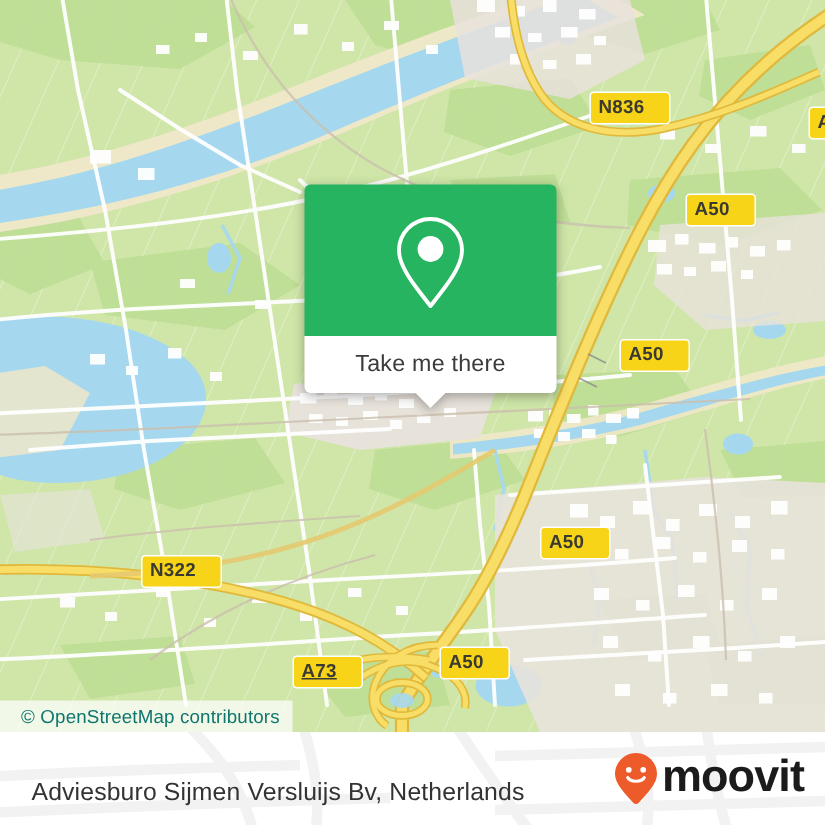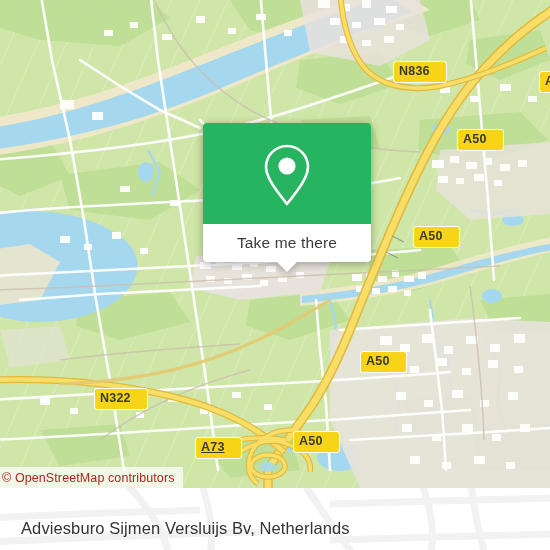--- a/index.html
+++ b/index.html
@@ -30,24 +30,24 @@
   #map svg { display: block; }
 
   
   #attribution {
     position: absolute;
     left: 0;
     top: 467px;
     height: 21px;
     display: flex;
     align-items: center;
-    padding: 0 8px 0 2px;
+    padding: 0 8px 0 14px;
     background: rgba(255,255,255,0.72);
     font-size: 12.5px;
-    color: #b91c1c;
+    color: #0f766e;
     letter-spacing: 0.1px;
     white-space: nowrap;
     z-index: 40;
   }
 
   
   #popup {
     position: absolute;
     left: 191px;
     top: 123px;
@@ -406,21 +406,21 @@
           <path d="M386 252 L 398 258"></path>
         </g>
       </g>
     </svg>
 
     <div class="shield" style="left:393px; top:61px;">N836</div>
     <div class="shield" style="left:457px; top:129px;">A50</div>
     <div class="shield" style="left:413px; top:226px;">A50</div>
     <div class="shield" style="left:360px; top:351px;">A50</div>
     <div class="shield" style="left:293px; top:431px;">A50</div>
-    <div class="shield" style="left:94px; top:388px;">N322</div>
+    <div class="shield" style="left:94px; top:370px;">N322</div>
     <div class="shield" style="left:195px; top:437px;text-decoration:underline;">A73</div>
     <div class="shield" style="left:539px; top:71px;">A</div>
 
     <div id="attribution">© OpenStreetMap contributors</div>
   </div>
 
   <div id="popup">
     <div id="popup-head">
       <svg width="56" height="66" viewBox="0 0 56 66">
         <path d="M28 5 C16.4 5, 7 14.4, 7 26 C7 34, 12 42, 18 50 C22.5 56, 26 60.5, 28 63
@@ -445,15 +445,25 @@
         <path d="M-10 30 C 60 26, 130 24, 200 22"></path>
         <path d="M-10 54 C 80 50, 170 46, 260 44"></path>
         <path d="M330 16 C 400 14, 470 12, 550 10"></path>
         <path d="M330 52 C 410 50, 480 48, 550 46"></path>
         <path d="M470 -10 C 474 20, 478 44, 486 70"></path>
       </g>
     </svg>
 
     <div id="place-label">Adviesburo Sijmen Versluijs Bv, Netherlands</div>
 
+    <div id="brand">
+      <svg width="30" height="36" viewBox="0 0 30 36">
+        <path d="M15 1 C7.3 1, 1 7.3, 1 15 C1 21.5, 8 28.5, 13.2 34.2 C14.2 35.3, 15.8 35.3, 16.8 34.2
+                 C22 28.5, 29 21.5, 29 15 C29 7.3, 22.7 1, 15 1 Z" fill="#ec5b29"></path>
+        <circle cx="10.2" cy="12.2" r="1.9" fill="#ffffff"></circle>
+        <circle cx="19.8" cy="12.2" r="1.9" fill="#ffffff"></circle>
+        <path d="M9.5 17.4 C11.4 20.6, 18.6 20.6, 20.5 17.4" fill="none" stroke="#ffffff" stroke-width="2.1" stroke-linecap="round"></path>
+      </svg>
+      <span id="brand-word">moovit</span>
+    </div>
   </div>
 
 </div>
 
 </body></html>

